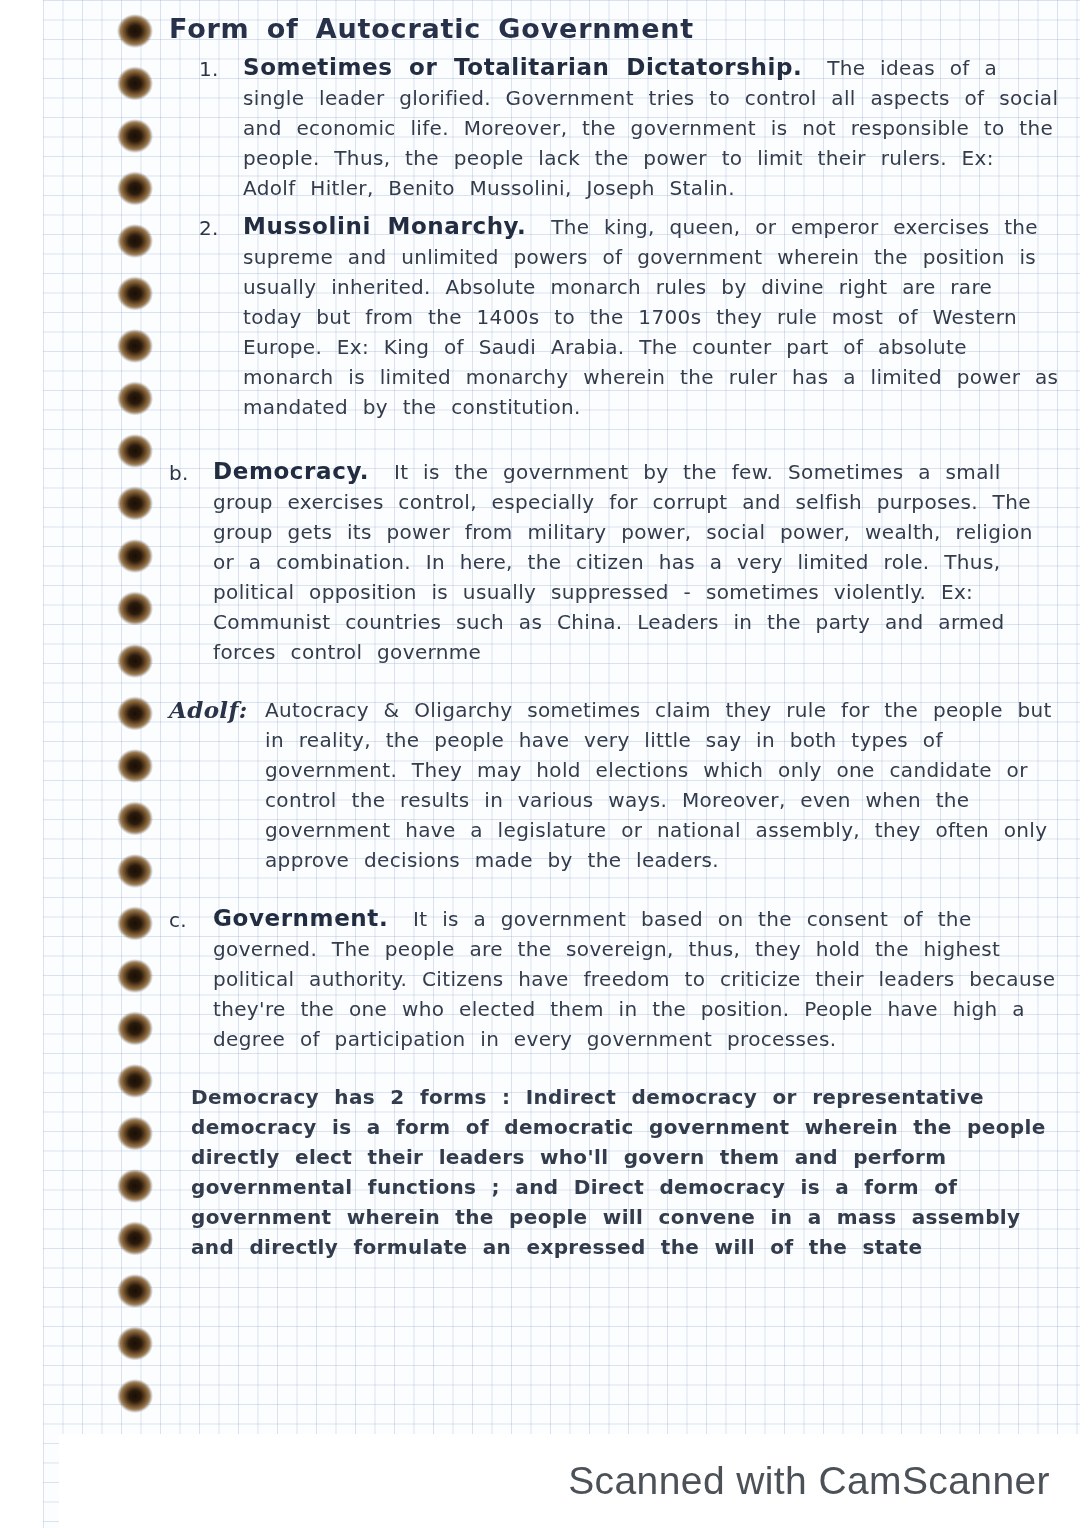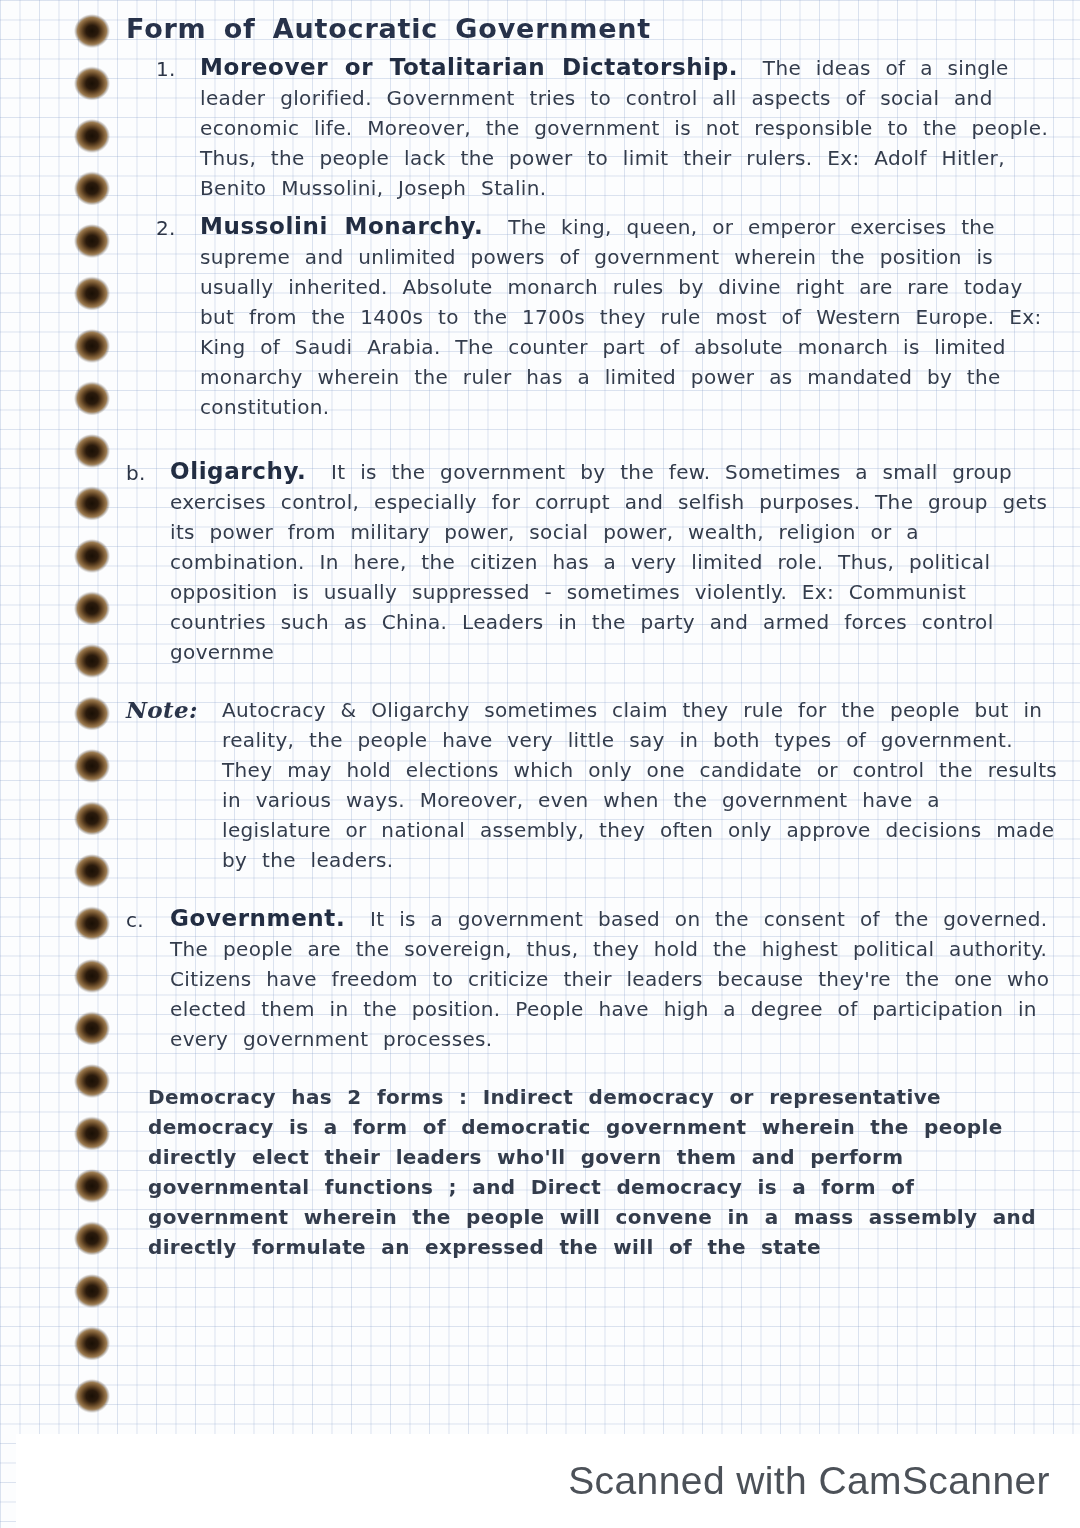--- a/index.html
+++ b/index.html
@@ -12,20 +12,21 @@
   }
   
   .page {
     position: absolute;
     inset: 0;
     background-color: #fcfdfe;
     background-image:
       linear-gradient(to right, rgba(130,155,200,0.28) 1px, transparent 1px),
       linear-gradient(to bottom, rgba(130,155,200,0.28) 1px, transparent 1px);
     background-size: 19.5px 19.5px;
+    margin-left: 43px;
   }
   
   .holes {
     position: absolute;
     left: 56px;
     top: 4px;
     width: 72px;
     height: 1420px;
     background-image: radial-gradient(17px 16px at 36px 27px,
       #190f05 0px, #2a1a0c 6px, #53391d 9px, #7d5c35 12px,
@@ -103,47 +104,47 @@
 <div class="page">
   <div class="holes"></div>
 
   <div class="content">
 
     <div class="title">Form of Autocratic Government</div>
 
     <div class="item deep">
       <span class="marker">1.</span>
       <span class="item-text">
-        <span class="item-heading">Moreover or Totalitarian Dictatorship.</span>
+        <span class="item-heading">Sometimes or Totalitarian Dictatorship.</span>
         <span>The ideas of a single leader glorified. Government tries to control all aspects of social and economic life. Moreover, the government is not responsible to the people. Thus, the people lack the power to limit their rulers. Ex: Adolf Hitler, Benito Mussolini, Joseph Stalin.</span>
       </span>
     </div>
 
     <div class="item deep">
       <span class="marker">2.</span>
       <span class="item-text">
         <span class="item-heading">Mussolini Monarchy.</span>
         <span>The king, queen, or emperor exercises the supreme and unlimited powers of government wherein the position is usually inherited. Absolute monarch rules by divine right are rare today but from the 1400s to the 1700s they rule most of Western Europe. Ex: King of Saudi Arabia. The counter part of absolute monarch is limited monarchy wherein the ruler has a limited power as mandated by the constitution.</span>
       </span>
     </div>
 
     <div class="gap-lg"></div>
 
     <div class="item">
       <span class="marker">b.</span>
       <span class="item-text">
-        <span class="item-heading">Oligarchy.</span>
+        <span class="item-heading">Democracy.</span>
         <span>It is the government by the few. Sometimes a small group exercises control, especially for corrupt and selfish purposes. The group gets its power from military power, social power, wealth, religion or a combination. In here, the citizen has a very limited role. Thus, political opposition is usually suppressed - sometimes violently. Ex: Communist countries such as China. Leaders in the party and armed forces control governme</span>
       </span>
     </div>
 
     <div class="gap-md"></div>
 
     <div class="note">
-      <span class="note-label">Note:</span>
+      <span class="note-label">Adolf:</span>
       <span class="note-body">Autocracy &amp; Oligarchy sometimes claim they rule for the people but in reality, the people have very little say in both types of government. They may hold elections which only one candidate or control the results in various ways. Moreover, even when the government have a legislature or national assembly, they often only approve decisions made by the leaders.</span>
     </div>
 
     <div class="gap-md"></div>
 
     <div class="item">
       <span class="marker">c.</span>
       <span class="item-text">
         <span class="item-heading">Government.</span>
         <span>It is a government based on the consent of the governed. The people are the sovereign, thus, they hold the highest political authority. Citizens have freedom to criticize their leaders because they're the one who elected them in the position. People have high a degree of participation in every government processes.</span>

